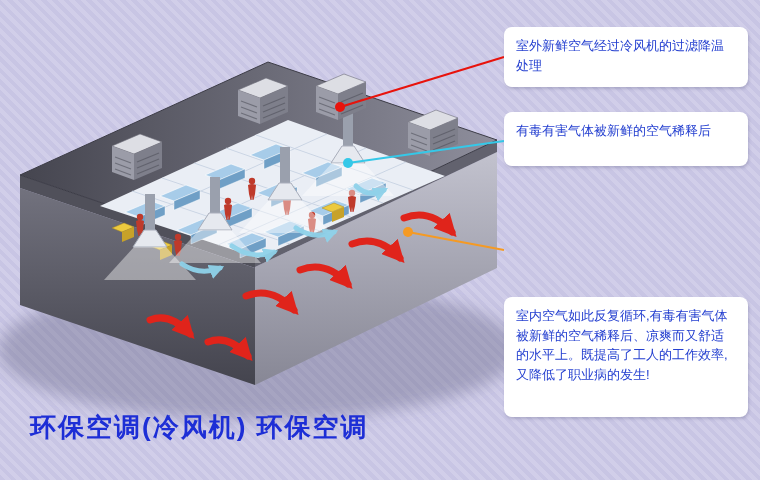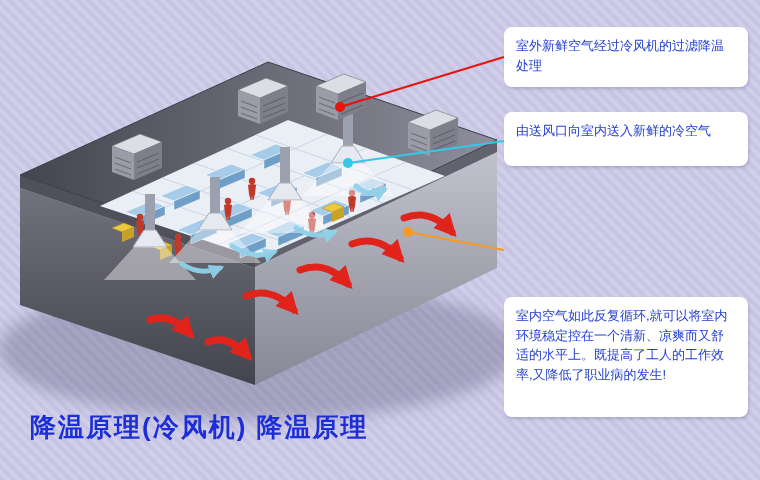--- a/index.html
+++ b/index.html
@@ -180,21 +180,21 @@
       <circle cx="348" cy="163" r="5" fill="#35c8e8"></circle>
       <line x1="408" y1="232" x2="504" y2="250" stroke="#f59a23" stroke-width="2"></line>
       <circle cx="408" cy="232" r="5" fill="#f59a23"></circle>
     </g>
   </svg>
 
   <div class="callout callout-1">
     <div>室外新鲜空气经过冷风机的过滤降温处理</div>
   </div>
   <div class="callout callout-2">
-    <div>由送风口向室内送入新鲜的冷空气</div>
+    <div>有毒有害气体被新鲜的空气稀释后</div>
   </div>
   <div class="callout callout-4">
-    <div>室内空气如此反复循环,就可以将室内环境稳定控在一个清新、凉爽而又舒适的水平上。既提高了工人的工作效率,又降低了职业病的发生!</div>
+    <div>室内空气如此反复循环,有毒有害气体被新鲜的空气稀释后、凉爽而又舒适的水平上。既提高了工人的工作效率,又降低了职业病的发生!</div>
   </div>
 
-  <div class="page-title">降温原理(冷风机) 降温原理</div>
+  <div class="page-title">环保空调(冷风机) 环保空调</div>
 
 </div>
 
 </body></html>

